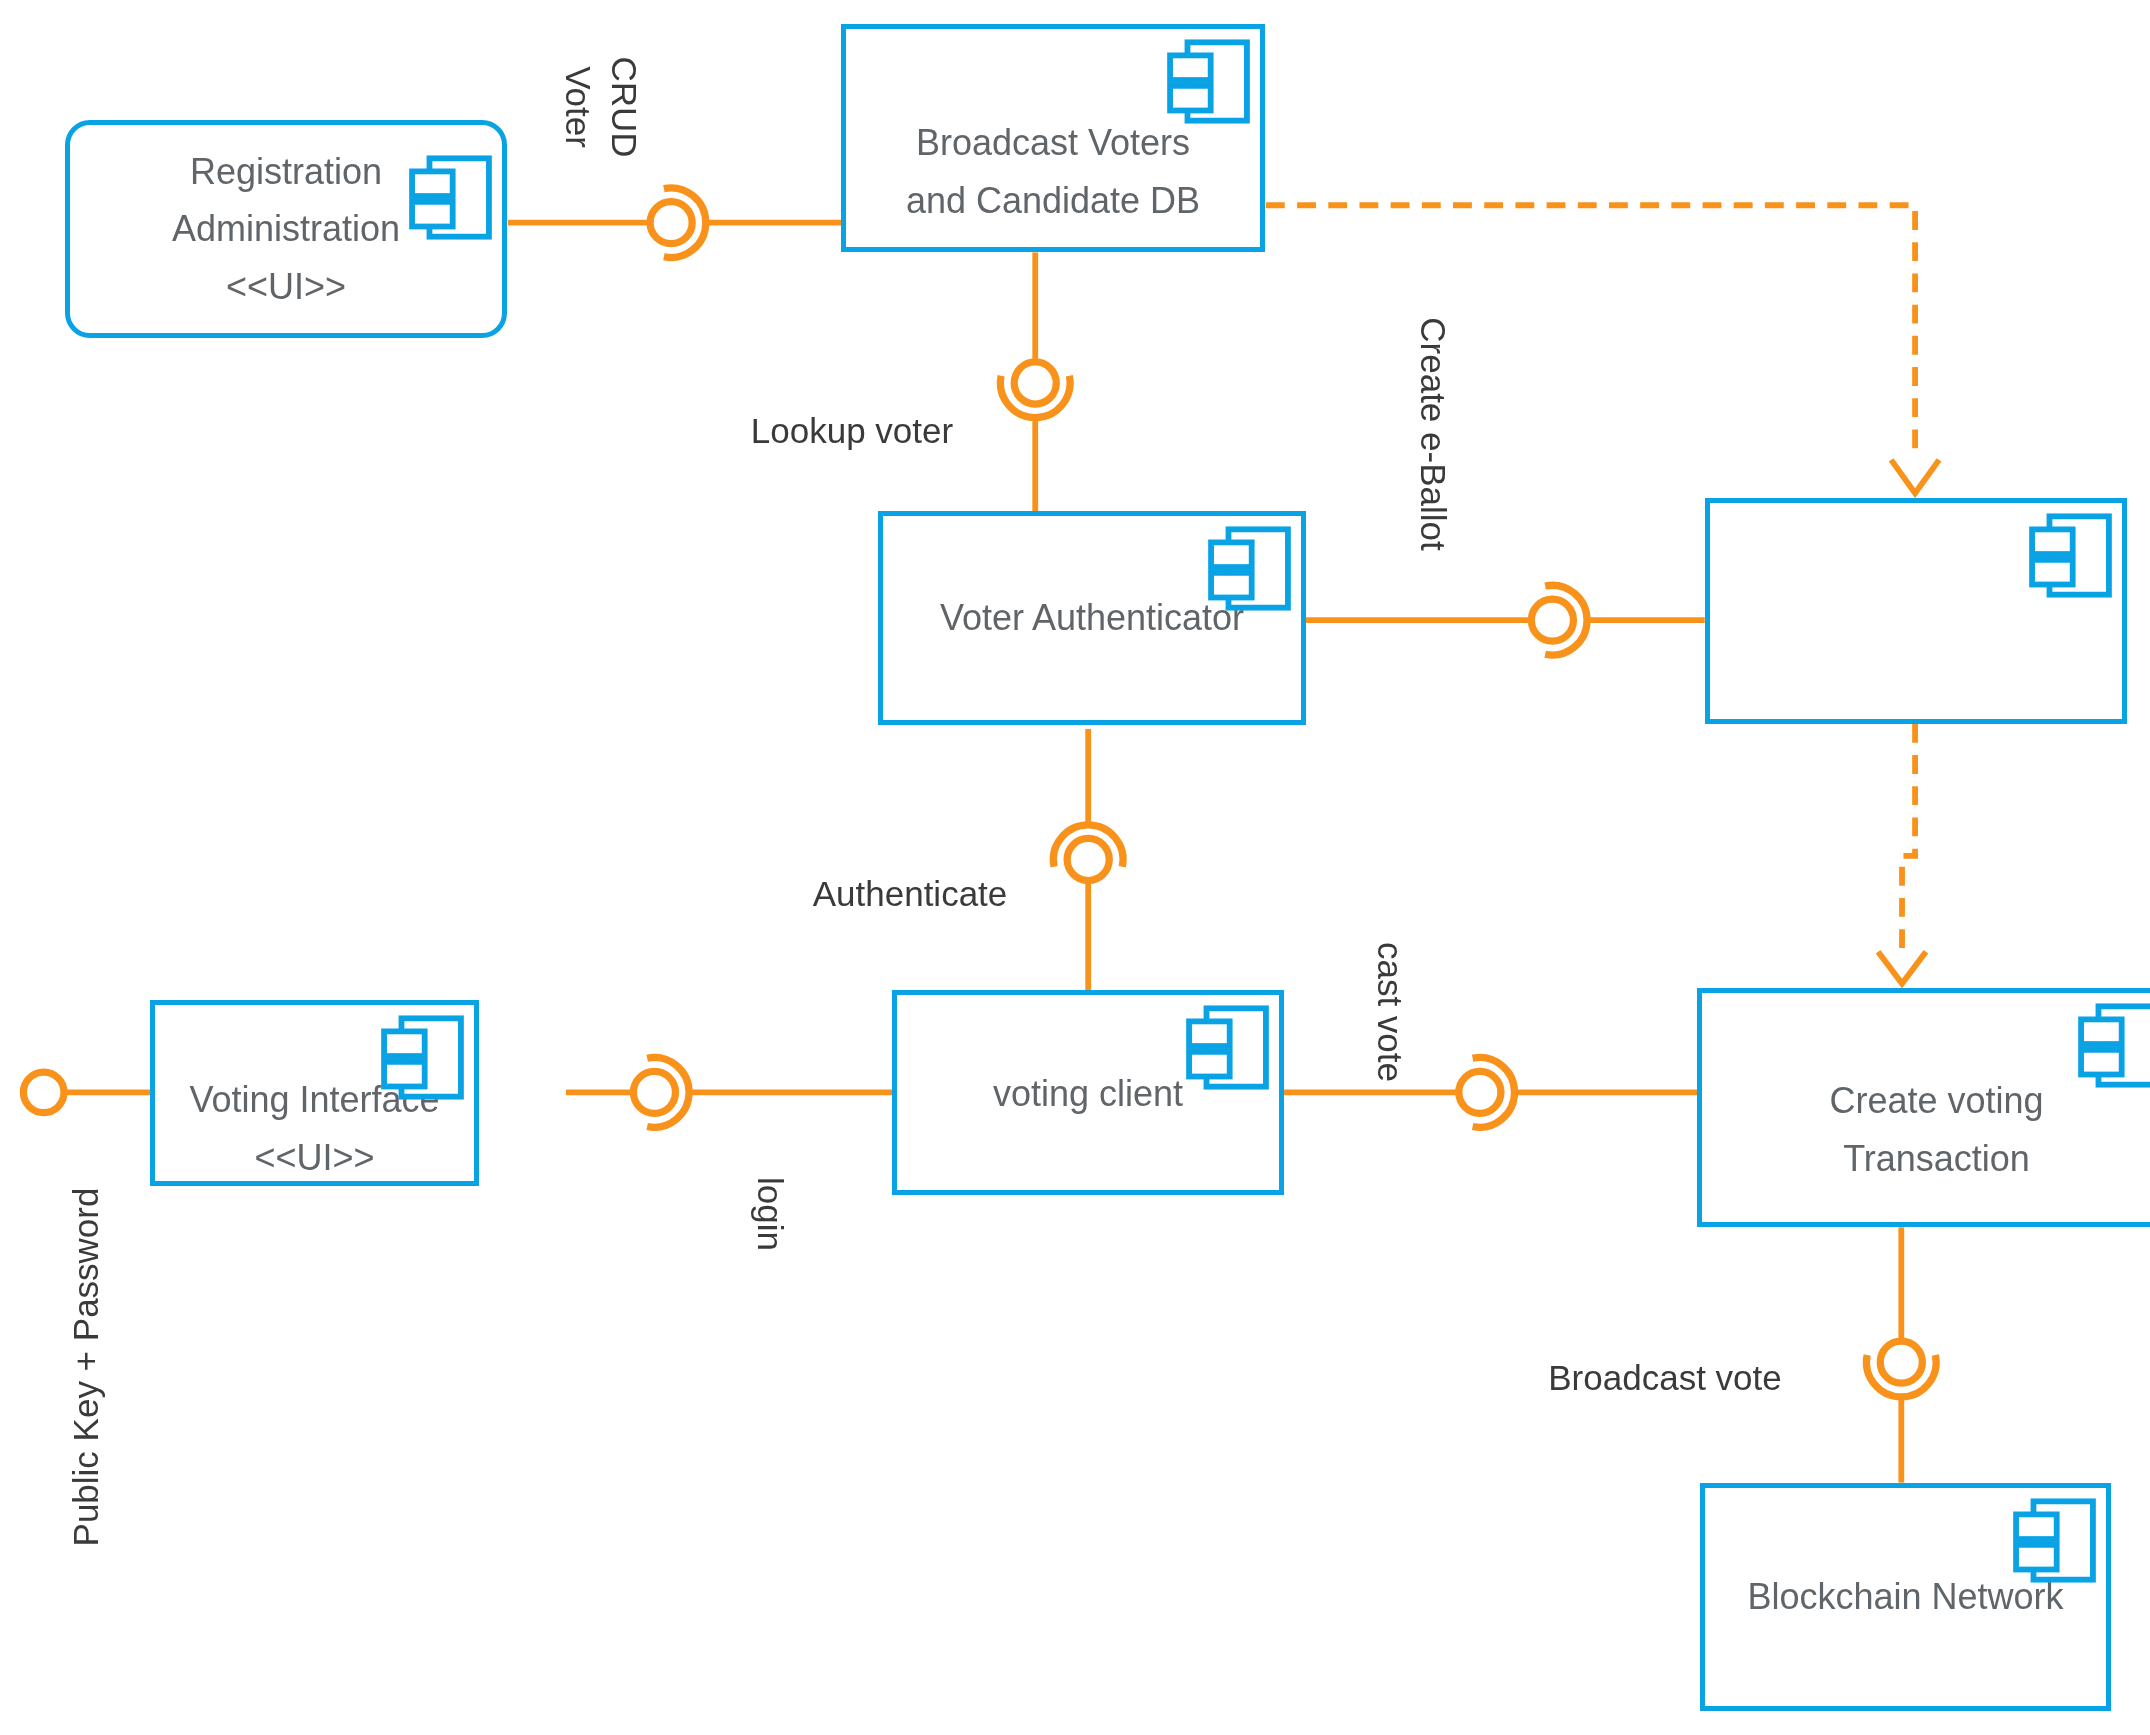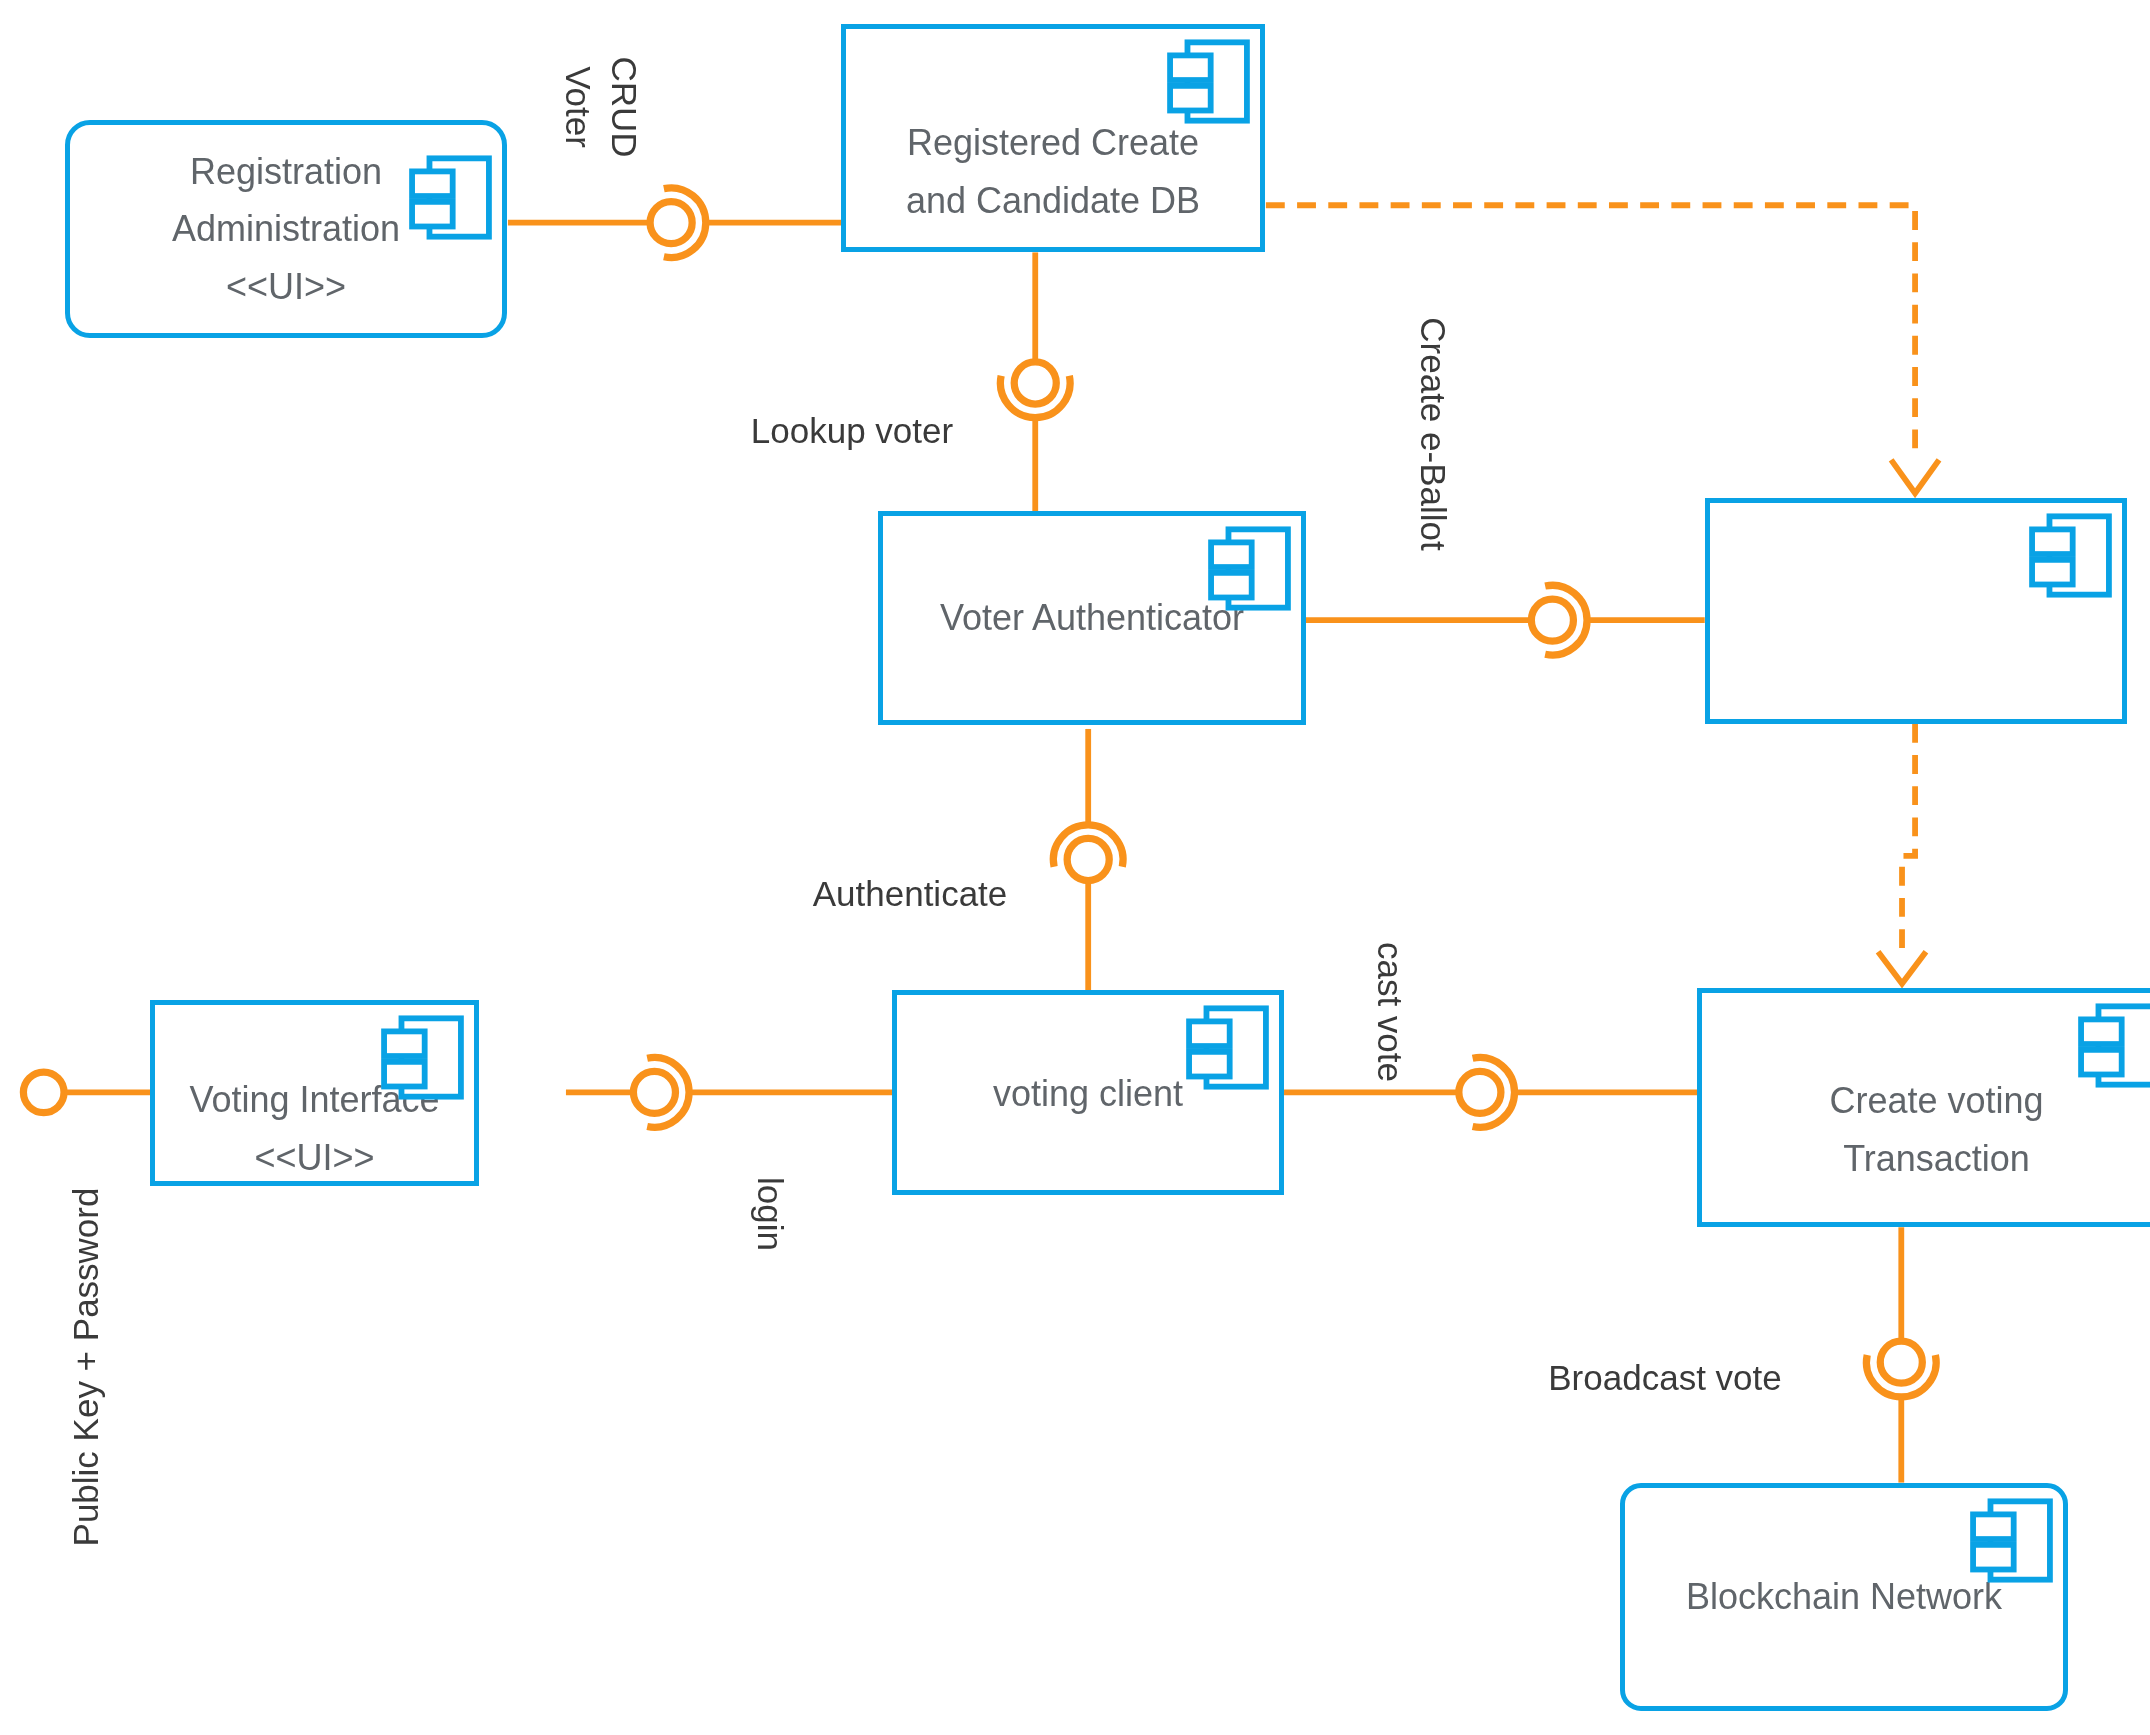--- a/index.html
+++ b/index.html
@@ -20,21 +20,21 @@
   .comp-icon rect { fill:#ffffff; stroke:var(--component-border,#09A2E5); stroke-width:8; }
 
   #c-reg-admin   { left:65px;   top:120px;  width:442px; height:218px;border-radius:25px; }
   #c-reg-admin .comp-icon { top:29px; }
   #c-voters-db   { left:841px; top:24px;   width:424px; height:228px; padding-top:68px; }
   #c-voter-auth  { left:878px; top:511px;  width:428px; height:214px; }
   #c-eballot     { left:1705px; top:498px;  width:422px; height:226px; padding-top:26px; }
   #c-voting-ui   { left:150px;  top:1000px; width:329px; height:186px; padding-top:71px; }
   #c-voting-cli  { left:892px; top:990px; width:392px; height:205px; padding-top:2.9px; }
   #c-create-tx   { left:1697px; top:988px; width:479px; height:239px; padding-top:44px; }
-  #c-blockchain  { left:1620px; top:1483px; width:448px; height:228px;border-radius:21px; }
+  #c-blockchain  { left:1700px; top:1483px; width:411px; height:228px; }
 
   .elabel { position:absolute; font-size:35px; color:var(--edge-label,#3A3A3A); white-space:nowrap;
             transform:translate(-50%,-50%); }
   .elabel.rot90  { transform:translate(-50%,-50%) rotate(90deg); }
   .elabel.rotm90 { transform:translate(-50%,-50%) rotate(-90deg); }
   #l-crud   { left:601px;  top:107px;  line-height:1.3; text-align:center; }
   #l-lookup { left:852px; top:431px;text-align:right; }
   #l-ceb    { left:1433px; top:434px; }
   #l-auth   { left:910px; top:894px; }
   #l-cast   { left:1390px; top:1012px; }
@@ -124,21 +124,21 @@
     <div>Administration</div>
     <div>&lt;&lt;UI&gt;&gt;</div>
   </div>
 
   <div class="component" id="c-voters-db">
     <svg class="comp-icon" viewBox="0 0 114 120">
       <rect x="28" y="6" width="82" height="108"></rect>
         <rect x="4" y="24" width="56" height="34"></rect>
         <rect x="4" y="66" width="56" height="34"></rect>
     </svg>
-    <div>Registered Create</div>
+    <div>Broadcast Voters</div>
     <div>and Candidate DB</div>
   </div>
 
   <div class="component" id="c-voter-auth">
     <svg class="comp-icon" viewBox="0 0 114 120">
       <rect x="28" y="6" width="82" height="108"></rect>
         <rect x="4" y="24" width="56" height="34"></rect>
         <rect x="4" y="66" width="56" height="34"></rect>
     </svg>
     <div>Voter Authenticator</div>

